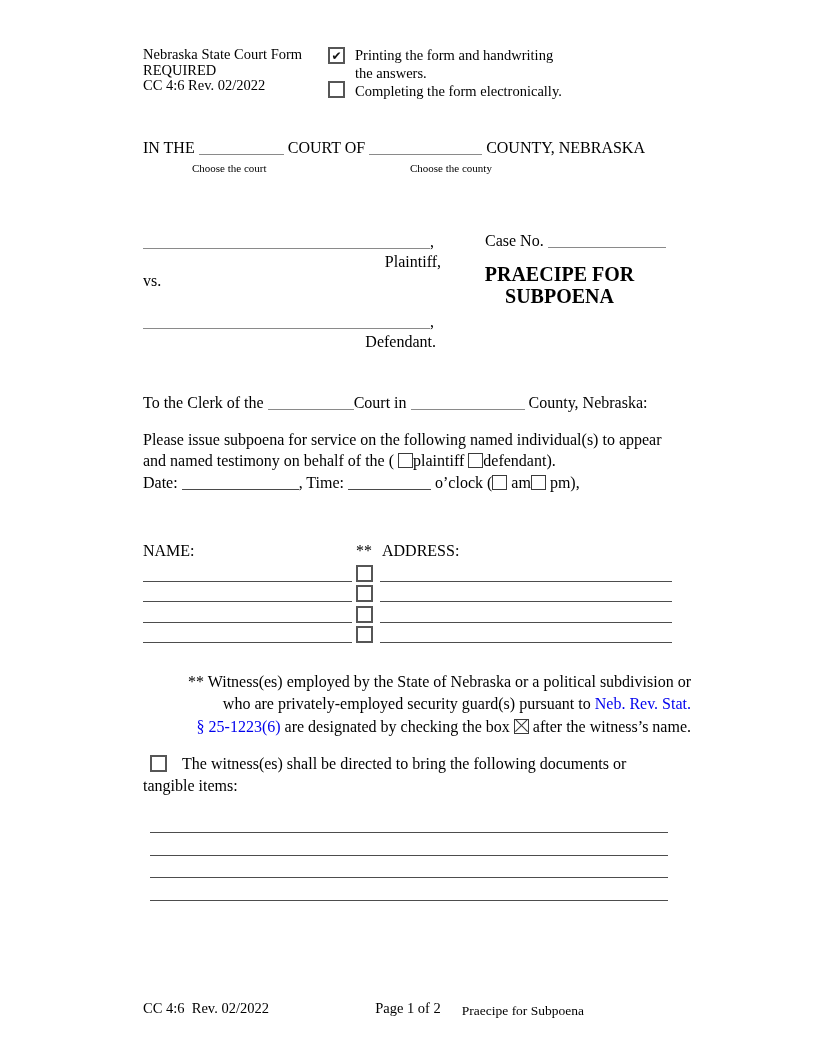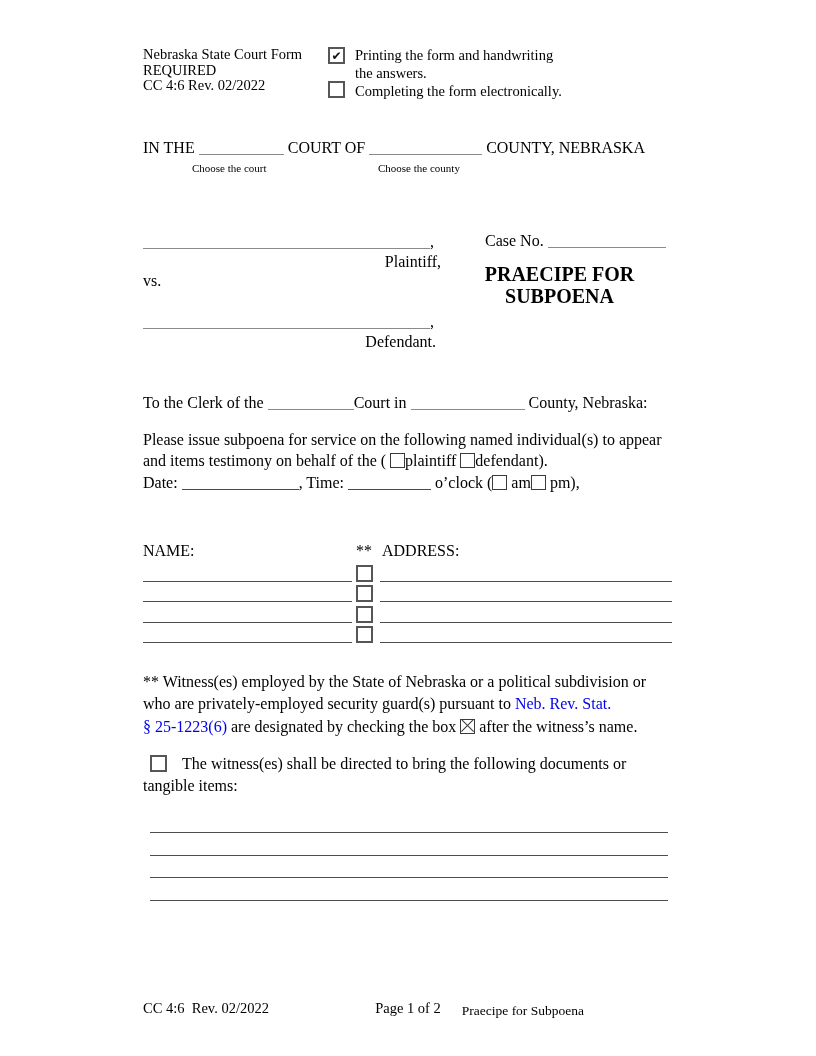--- a/index.html
+++ b/index.html
@@ -40,21 +40,21 @@
   .center{text-align:center;}
   .wrows{display:flex;flex-direction:column;}
   .wrow{display:flex;align-items:flex-end;height:20.5px;}
   .wrow .line{border-bottom:1.2px solid #4d4d4d;height:20.5px;}
   .wname{width:209px;}
   .waddr{flex:1;margin-left:7px;}
   .wrow .cb-lg{margin-left:4px;flex:0 0 auto;}
   .docline{height:21.4px;border-bottom:1.2px solid #4d4d4d;}
   .pre{white-space:pre;}
   .req{line-height:21.4px;}
-  .note{line-height:22.3px;}
+  .note{line-height:22.3px;text-align:right;}
 </style>
 </head>
 <body>
 
 <div class="page">
 
   <div class="abs hdr" style="left:143px;top:47px;">
     <div>Nebraska State Court Form</div>
     <div>REQUIRED</div>
     <div>CC 4:6 Rev. 02/2022</div>
@@ -69,21 +69,21 @@
   <div class="abs opt" style="left:355px;top:83px;width:260px;">Completing the form electronically.</div>
 
   <div class="abs" style="left:143px;top:139px;width:560px;">
     <span>IN THE</span>
     <span class="blank" style="width:85px;"></span>
     <span>COURT OF</span>
     <span class="blank" style="width:113px;"></span>
     <span>COUNTY, NEBRASKA</span>
   </div>
   <div class="abs small" style="left:192px;top:162px;">Choose the court</div>
-  <div class="abs small" style="left:378px;top:162px;">Choose the county</div>
+  <div class="abs small" style="left:410px;top:162px;">Choose the county</div>
 
   <div class="abs" style="left:143px;top:233px;">
     <span class="blank" style="width:287px;"></span><span>,</span>
   </div>
   <div class="abs right" style="left:143px;top:253px;width:298px;">Plaintiff,</div>
   <div class="abs" style="left:143px;top:272px;">vs.</div>
   <div class="abs" style="left:143px;top:313px;">
     <span class="blank" style="width:287px;"></span><span>,</span>
   </div>
   <div class="abs right" style="left:143px;top:333px;width:293px;">Defendant.</div>
@@ -100,21 +100,21 @@
   <div class="abs" style="left:143px;top:394px;">
     <span>To the Clerk of the</span>
     <span class="blank" style="width:86px;"></span><span>Court in</span>
     <span class="blank" style="width:114px;"></span>
     <span>County, Nebraska:</span>
   </div>
 
   <div class="abs req" style="left:143px;top:429px;width:538px;font-family:Liberation Serif, serif;">
     <div>Please issue subpoena for service on the following named individual(s) to appear</div>
     <div>
-      <span>and items testimony on behalf of the (</span>
+      <span>and named testimony on behalf of the (</span>
       <span class="cb"></span><span>plaintiff</span>
       <span class="cb"></span><span>defendant).</span>
     </div>
     <div>
       <span>Date:</span>
       <span class="blank dark" style="width:117px;"></span><span>, Time:</span>
       <span class="blank dark" style="width:83px;"></span>
       <span>o’clock (</span><span class="cb"></span>
       <span>am</span><span class="cb"></span>
       <span>pm),</span>

